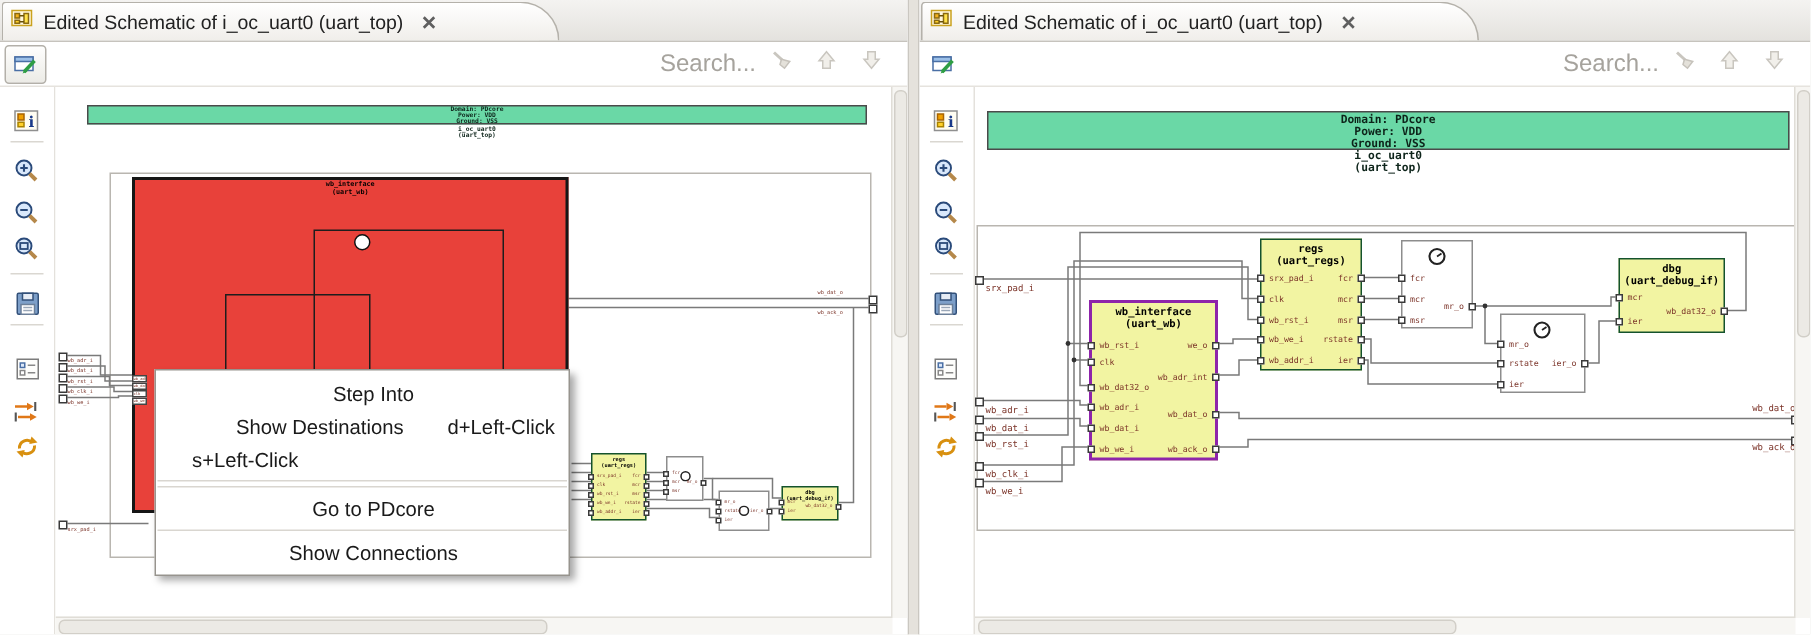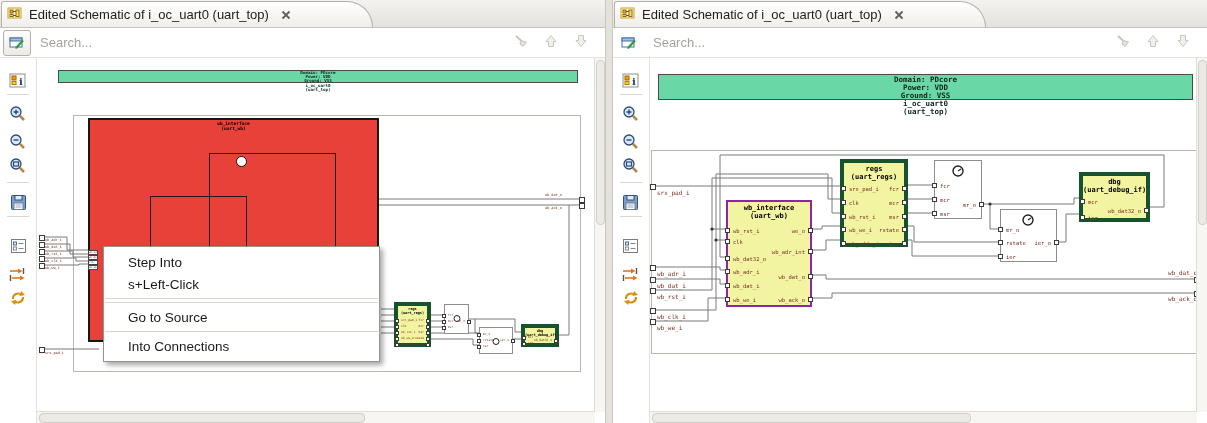--- a/index.html
+++ b/index.html
@@ -15,40 +15,40 @@
   .tab{position:absolute;left:1px;top:1px;height:26px;width:372px;background:linear-gradient(#ffffff,#f0eeea);
        border:1px solid #b4b1aa;border-bottom:none;border-radius:3px 26px 0 0;display:flex;align-items:center;
        padding:0 14px 0 5px;gap:6px;box-sizing:border-box;}
   .tab-title{font-size:13px;color:#222;white-space:nowrap;overflow:hidden;}
   .tab-close{margin-left:6px;display:flex;align-items:center;cursor:default;}
 
   
   .searchrow{height:29px;flex:0 0 29px;display:flex;align-items:center;background:#fff;border-bottom:1px solid #e6e3de;padding-left:3px;gap:7px;}
   .tool-btn{width:26px;height:24px;border:1px solid #b3b0a9;border-radius:3px;background:linear-gradient(#fefefd,#ecebe6);
             display:flex;align-items:center;justify-content:center;flex:0 0 26px;}
-  .search-input{border:none;outline:none;flex:1;font-size:13px;color:#333;font-family:"Liberation Sans",sans-serif;background:transparent;min-width:30px;}
+  .search-input{border:none;outline:none;flex:1;font-size:16px;color:#333;font-family:"Liberation Sans",sans-serif;background:transparent;min-width:30px;text-align:right;}
   .search-input::placeholder{color:#a6a39d;}
   .search-ctrl{display:flex;gap:14px;padding-right:16px;align-items:center;}
 
   
   .pbody{flex:1;display:flex;position:relative;}
   .vtoolbar{width:36px;flex:0 0 36px;border-right:1px solid #e4e1dc;position:relative;background:#fff;}
   .ti{position:absolute;left:8px;width:20px;height:20px;display:flex;align-items:center;justify-content:center;}
   .tsep{position:absolute;left:7px;width:22px;height:1px;background:#dad7d1;}
   .canvas{position:relative;flex:1;background:#fff;overflow:hidden;}
 
   
   .hscroll{position:absolute;left:0;right:10px;bottom:0;height:11px;background:#f7f6f3;border-top:1px solid #e0ddd7;}
   .hthumb{position:absolute;left:2px;top:1px;height:8px;width:58%;background:#eceae5;border:1px solid #d2cfc8;border-radius:4px;}
   .vscroll{position:absolute;top:0;bottom:11px;right:0;width:10px;background:#f7f6f3;border-left:1px solid #e0ddd7;}
   .vthumb{position:absolute;top:2px;left:1px;width:7px;height:46%;background:#eceae5;border:1px solid #d2cfc8;border-radius:4px;}
   .banner{position:absolute;background:#6ad8a6;border:1px solid #4a4a4a;box-sizing:border-box;text-align:center;}
   .banner-txt{font-family:"DejaVu Sans Mono",monospace;font-weight:bold;color:#0d241a;text-align:center;}
   .sborder{position:absolute;border:1px solid #b9b6b0;box-sizing:border-box;}
-  .blk{position:absolute;background:#f2f4a2;border:4px solid #14532d;box-sizing:border-box;}
+  .blk{position:absolute;background:#f2f4a2;border:1px solid #14532d;box-sizing:border-box;}
   .blk.plain{background:#fff;border:1px solid #8d8d8d;}
   .blk.sel{border:2px solid #8e24aa;}
   .blk .t{font-family:"DejaVu Sans Mono",monospace;font-weight:bold;font-size:7px;line-height:8px;color:#000;text-align:center;margin-top:2px;white-space:nowrap;}
   .port{position:absolute;font-family:"DejaVu Sans Mono",monospace;font-size:5.5px;line-height:6px;color:#7b3328;white-space:nowrap;}
   .port.l{left:5px;} .port.r{right:5px;text-align:right;}
   .stub{position:absolute;width:3px;height:3px;background:#fff;border:1px solid #3a3a3a;top:0;}
   .port.l .stub{left:-8px;} .port.r .stub{right:-8px;}
   .estub{position:absolute;width:4px;height:4px;background:#fff;border:1px solid #3a3a3a;}
   .elab{position:absolute;font-family:"DejaVu Sans Mono",monospace;font-size:6px;line-height:6px;color:#7b3328;white-space:nowrap;}
   .gate{position:absolute;left:50%;transform:translateX(-50%);top:3px;}
@@ -65,21 +65,21 @@
   
   .redblk{position:absolute;background:#e8413a;border:2px solid #161616;box-sizing:border-box;}
   .redblk .t{font-family:"DejaVu Sans Mono",monospace;font-weight:bold;font-size:4.5px;line-height:5px;color:#000;text-align:center;margin-top:1px;}
   .inner{position:absolute;border:1px solid #1d1d1d;}
   .rstub{position:absolute;width:8px;height:3px;background:#fff;border:1px solid #444;font-size:2.5px;line-height:3px;color:#7b3328;font-family:"DejaVu Sans Mono",monospace;overflow:hidden;}
 
   
   .menu{position:absolute;left:103px;top:188px;width:277px;background:#ffffff;border:1px solid #97948e;
         box-shadow:3px 3px 5px rgba(0,0,0,.35);z-index:60;padding:4px 0;box-sizing:border-box;}
   .mi{height:22px;display:flex;align-items:center;padding:0 9px 0 24px;font-size:13.5px;color:#1a1a1a;}
-  .mi .lbl{flex:1;white-space:nowrap;}
+  .mi .lbl{flex:1;white-space:nowrap;text-align:center;}
   .mi .sc{color:#1a1a1a;white-space:nowrap;}
   .mi.hl{background:linear-gradient(#c1beb7,#a29e96);border-top:1px solid #8f8c85;border-bottom:1px solid #8f8c85;color:#f2f0ec;height:20px;}
   .msep{height:1px;background:#d9d6d0;margin:3px 1px;}
 </style>
 </head>
 <body>
 
 <div class="app">
 
   <div class="pane pane-l">
@@ -303,30 +303,34 @@
         <div class="vscroll">
             <span class="vthumb"></span>
           </div>
       </div>
 
       <div class="menu">
         <div class="mi">
             <span class="lbl">Step Into</span>
           </div>
         <div class="mi">
+            <span class="lbl">Show Destinations</span>
+            <span class="sc">d+Left-Click</span>
+          </div>
+        <div class="mi">
             <span class="sc">s+Left-Click</span>
           </div>
         <div class="msep"></div>
         <div class="msep"></div>
         <div class="mi">
-            <span class="lbl">Go to Source</span>
+            <span class="lbl">Go to PDcore</span>
           </div>
         <div class="msep"></div>
         <div class="mi">
-            <span class="lbl">Into Connections</span>
+            <span class="lbl">Show Connections</span>
           </div>
 
       </div>
     </div>
   </div>
 
   <div class="sash"></div>
 
   <div class="pane pane-r">
     <div class="tabbar">

